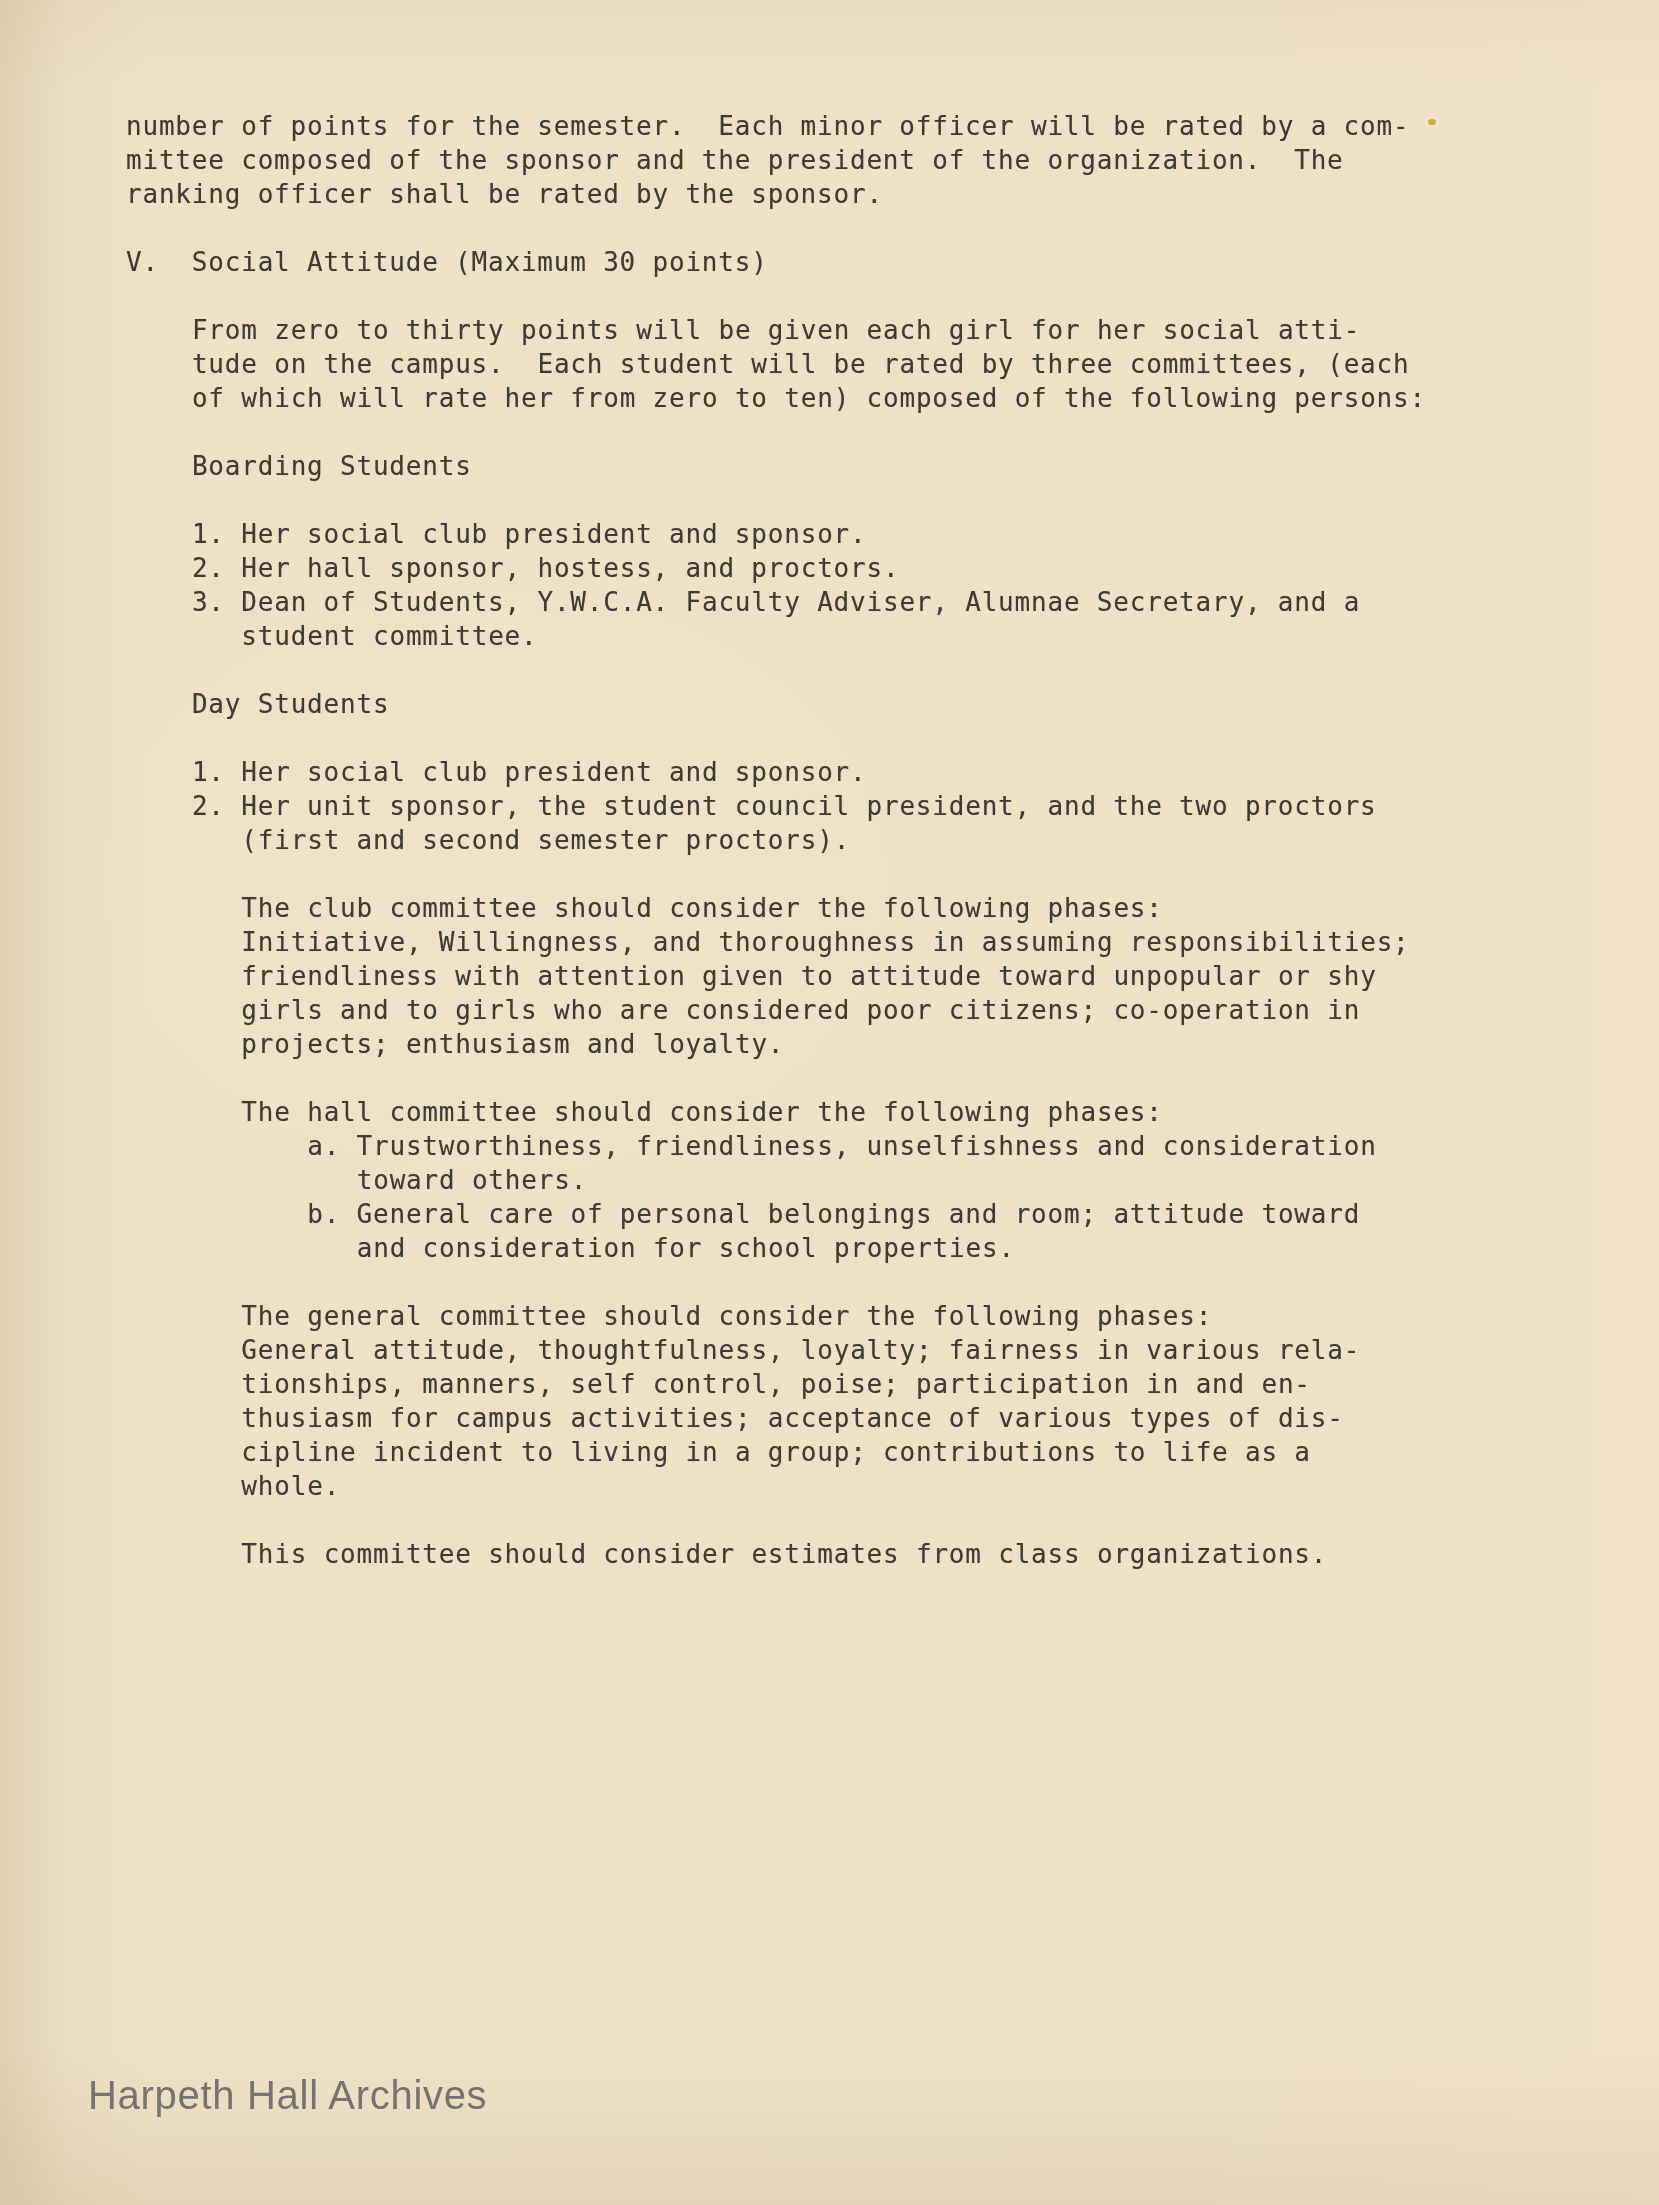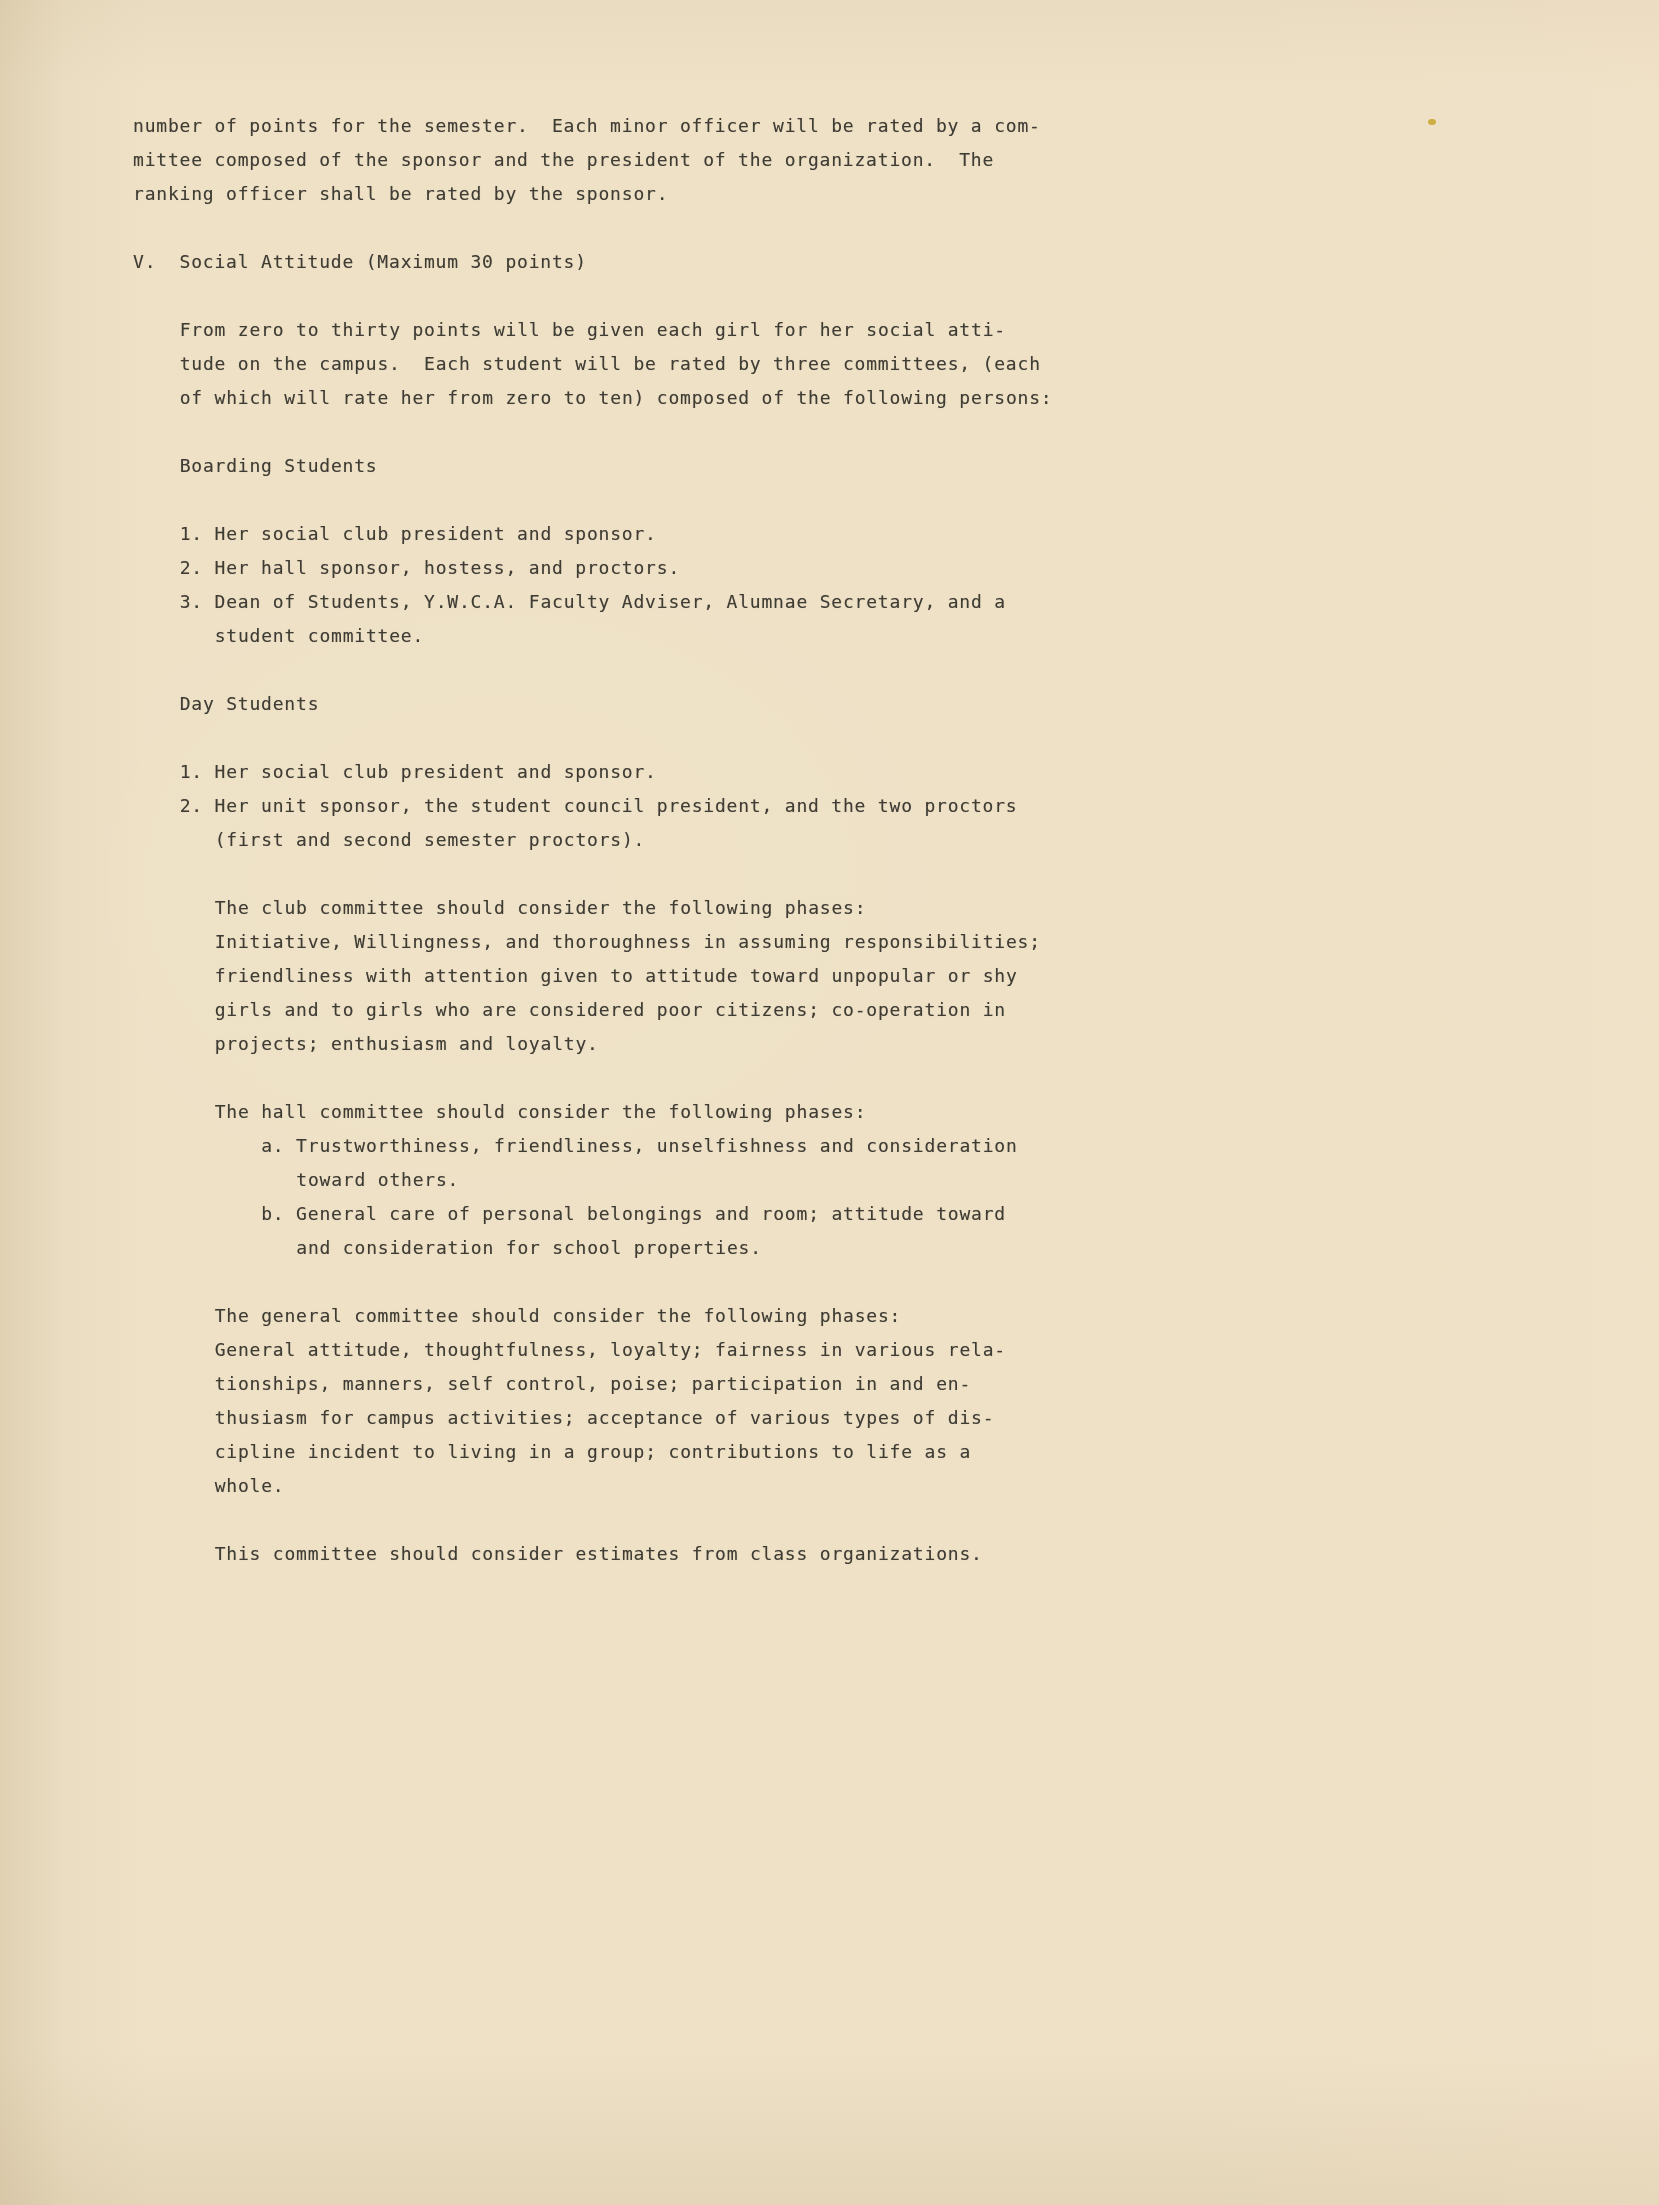--- a/index.html
+++ b/index.html
@@ -24,26 +24,25 @@
       linear-gradient(90deg, rgba(125,95,45,0.12) 0%, rgba(125,95,45,0.03) 4%, rgba(125,95,45,0) 9%, rgba(255,235,220,0) 70%, rgba(255,228,210,0.10) 100%),
       linear-gradient(0deg, rgba(140,110,60,0.10) 0%, rgba(140,110,60,0) 7%),
       linear-gradient(180deg, rgba(150,120,70,0.05) 0%, rgba(150,120,70,0) 4%),
       radial-gradient(830px 622px at 30% 40%, rgba(255,250,235,0.05), rgba(0,0,0,0) 70%);
   }
   .doc {
     position: absolute;
     left: 126px;
     top: 109px;
     color: var(--ink, #3f3c34);
-    font-size: 18px;
+    font-size: 26px;
     line-height: 34px;
     letter-spacing: 0.8px;
     white-space: pre;
     text-shadow: 0 0 0.7px rgba(63,60,52,0.35);
-    margin-left: 7px;
   }
   .line { min-height: 34px; }
   .u {
     text-underline-offset: 4.1px;
     text-decoration-thickness: 1.4px;
   }
   .watermark {
     position: absolute;
     left: 88px;
     top: 2073px;
@@ -62,14 +61,15 @@
     background: rgba(199,164,44,0.85);
   }
 </style>
 </head>
 <body>
 
 <div class="page" style="--paper: #eee1c6; --ink: #3f3c34; --wm: #767472;">
   <div class="paper-shade"></div>
   <div class="doc"><div class="line" style="padding-left: calc(0ch + 0px);"><span>number of points for the semester.  Each minor officer will be rated by a com-</span></div><div class="line" style="padding-left: calc(0ch + 0px);"><span>mittee composed of the sponsor and the president of the organization.  The</span></div><div class="line" style="padding-left: calc(0ch + 0px);"><span>ranking officer shall be rated by the sponsor.</span></div><div class="line blank">&nbsp;</div><div class="line" style="padding-left: calc(0ch + 0px);"><span>V.  Social Attitude (Maximum 30 points)</span></div><div class="line blank">&nbsp;</div><div class="line" style="padding-left: calc(4ch + 3.3px);"><span>From </span><span class="u">zero</span><span> to </span><span class="u">thirty</span><span> points will be given each girl for her social atti-</span></div><div class="line" style="padding-left: calc(4ch + 3.3px);"><span>tude on the campus.  Each student will be rated by three committees, (each</span></div><div class="line" style="padding-left: calc(4ch + 3.3px);"><span>of which will rate her from </span><span class="u">zero</span><span> to </span><span class="u">ten</span><span>) composed of the following persons:</span></div><div class="line blank">&nbsp;</div><div class="line" style="padding-left: calc(4ch + 3.3px);"><span class="u">Boarding Students</span></div><div class="line blank">&nbsp;</div><div class="line" style="padding-left: calc(4ch + 3.3px);"><span>1. Her social club president and sponsor.</span></div><div class="line" style="padding-left: calc(4ch + 3.3px);"><span>2. Her hall sponsor, hostess, and proctors.</span></div><div class="line" style="padding-left: calc(4ch + 3.3px);"><span>3. Dean of Students, Y.W.C.A. Faculty Adviser, Alumnae Secretary, and a</span></div><div class="line" style="padding-left: calc(7ch + 5.8px);"><span>student committee.</span></div><div class="line blank">&nbsp;</div><div class="line" style="padding-left: calc(4ch + 3.3px);"><span class="u">Day Students</span></div><div class="line blank">&nbsp;</div><div class="line" style="padding-left: calc(4ch + 3.3px);"><span>1. Her social club president and sponsor.</span></div><div class="line" style="padding-left: calc(4ch + 3.3px);"><span>2. Her unit sponsor, the student council president, and the two proctors</span></div><div class="line" style="padding-left: calc(7ch + 5.8px);"><span>(first and second semester proctors).</span></div><div class="line blank">&nbsp;</div><div class="line" style="padding-left: calc(7ch + 5.8px);"><span>The club committee should consider the following phases:</span></div><div class="line" style="padding-left: calc(7ch + 5.8px);"><span>Initiative, Willingness, and thoroughness in assuming responsibilities;</span></div><div class="line" style="padding-left: calc(7ch + 5.8px);"><span>friendliness with attention given to attitude toward unpopular or shy</span></div><div class="line" style="padding-left: calc(7ch + 5.8px);"><span>girls and to girls who are considered poor citizens; co-operation in</span></div><div class="line" style="padding-left: calc(7ch + 5.8px);"><span>projects; enthusiasm and loyalty.</span></div><div class="line blank">&nbsp;</div><div class="line" style="padding-left: calc(7ch + 5.8px);"><span>The hall committee should consider the following phases:</span></div><div class="line" style="padding-left: calc(11ch + 9px);"><span>a. Trustworthiness, friendliness, unselfishness and consideration</span></div><div class="line" style="padding-left: calc(14ch + 11.6px);"><span>toward others.</span></div><div class="line" style="padding-left: calc(11ch + 9px);"><span>b. General care of personal belongings and room; attitude toward</span></div><div class="line" style="padding-left: calc(14ch + 11.6px);"><span>and consideration for school properties.</span></div><div class="line blank">&nbsp;</div><div class="line" style="padding-left: calc(7ch + 5.8px);"><span>The general committee should consider the following phases:</span></div><div class="line" style="padding-left: calc(7ch + 5.8px);"><span>General attitude, thoughtfulness, loyalty; fairness in various rela-</span></div><div class="line" style="padding-left: calc(7ch + 5.8px);"><span>tionships, manners, self control, poise; participation in and en-</span></div><div class="line" style="padding-left: calc(7ch + 5.8px);"><span>thusiasm for campus activities; acceptance of various types of dis-</span></div><div class="line" style="padding-left: calc(7ch + 5.8px);"><span>cipline incident to living in a group; contributions to life as a</span></div><div class="line" style="padding-left: calc(7ch + 5.8px);"><span>whole.</span></div><div class="line blank">&nbsp;</div><div class="line" style="padding-left: calc(7ch + 5.8px);"><span>This committee should consider estimates from class organizations.</span></div></div>
   <div class="speck"></div>
+  <div class="watermark">Harpeth Hall Archives</div>
 </div>
 
 
 </body></html>

